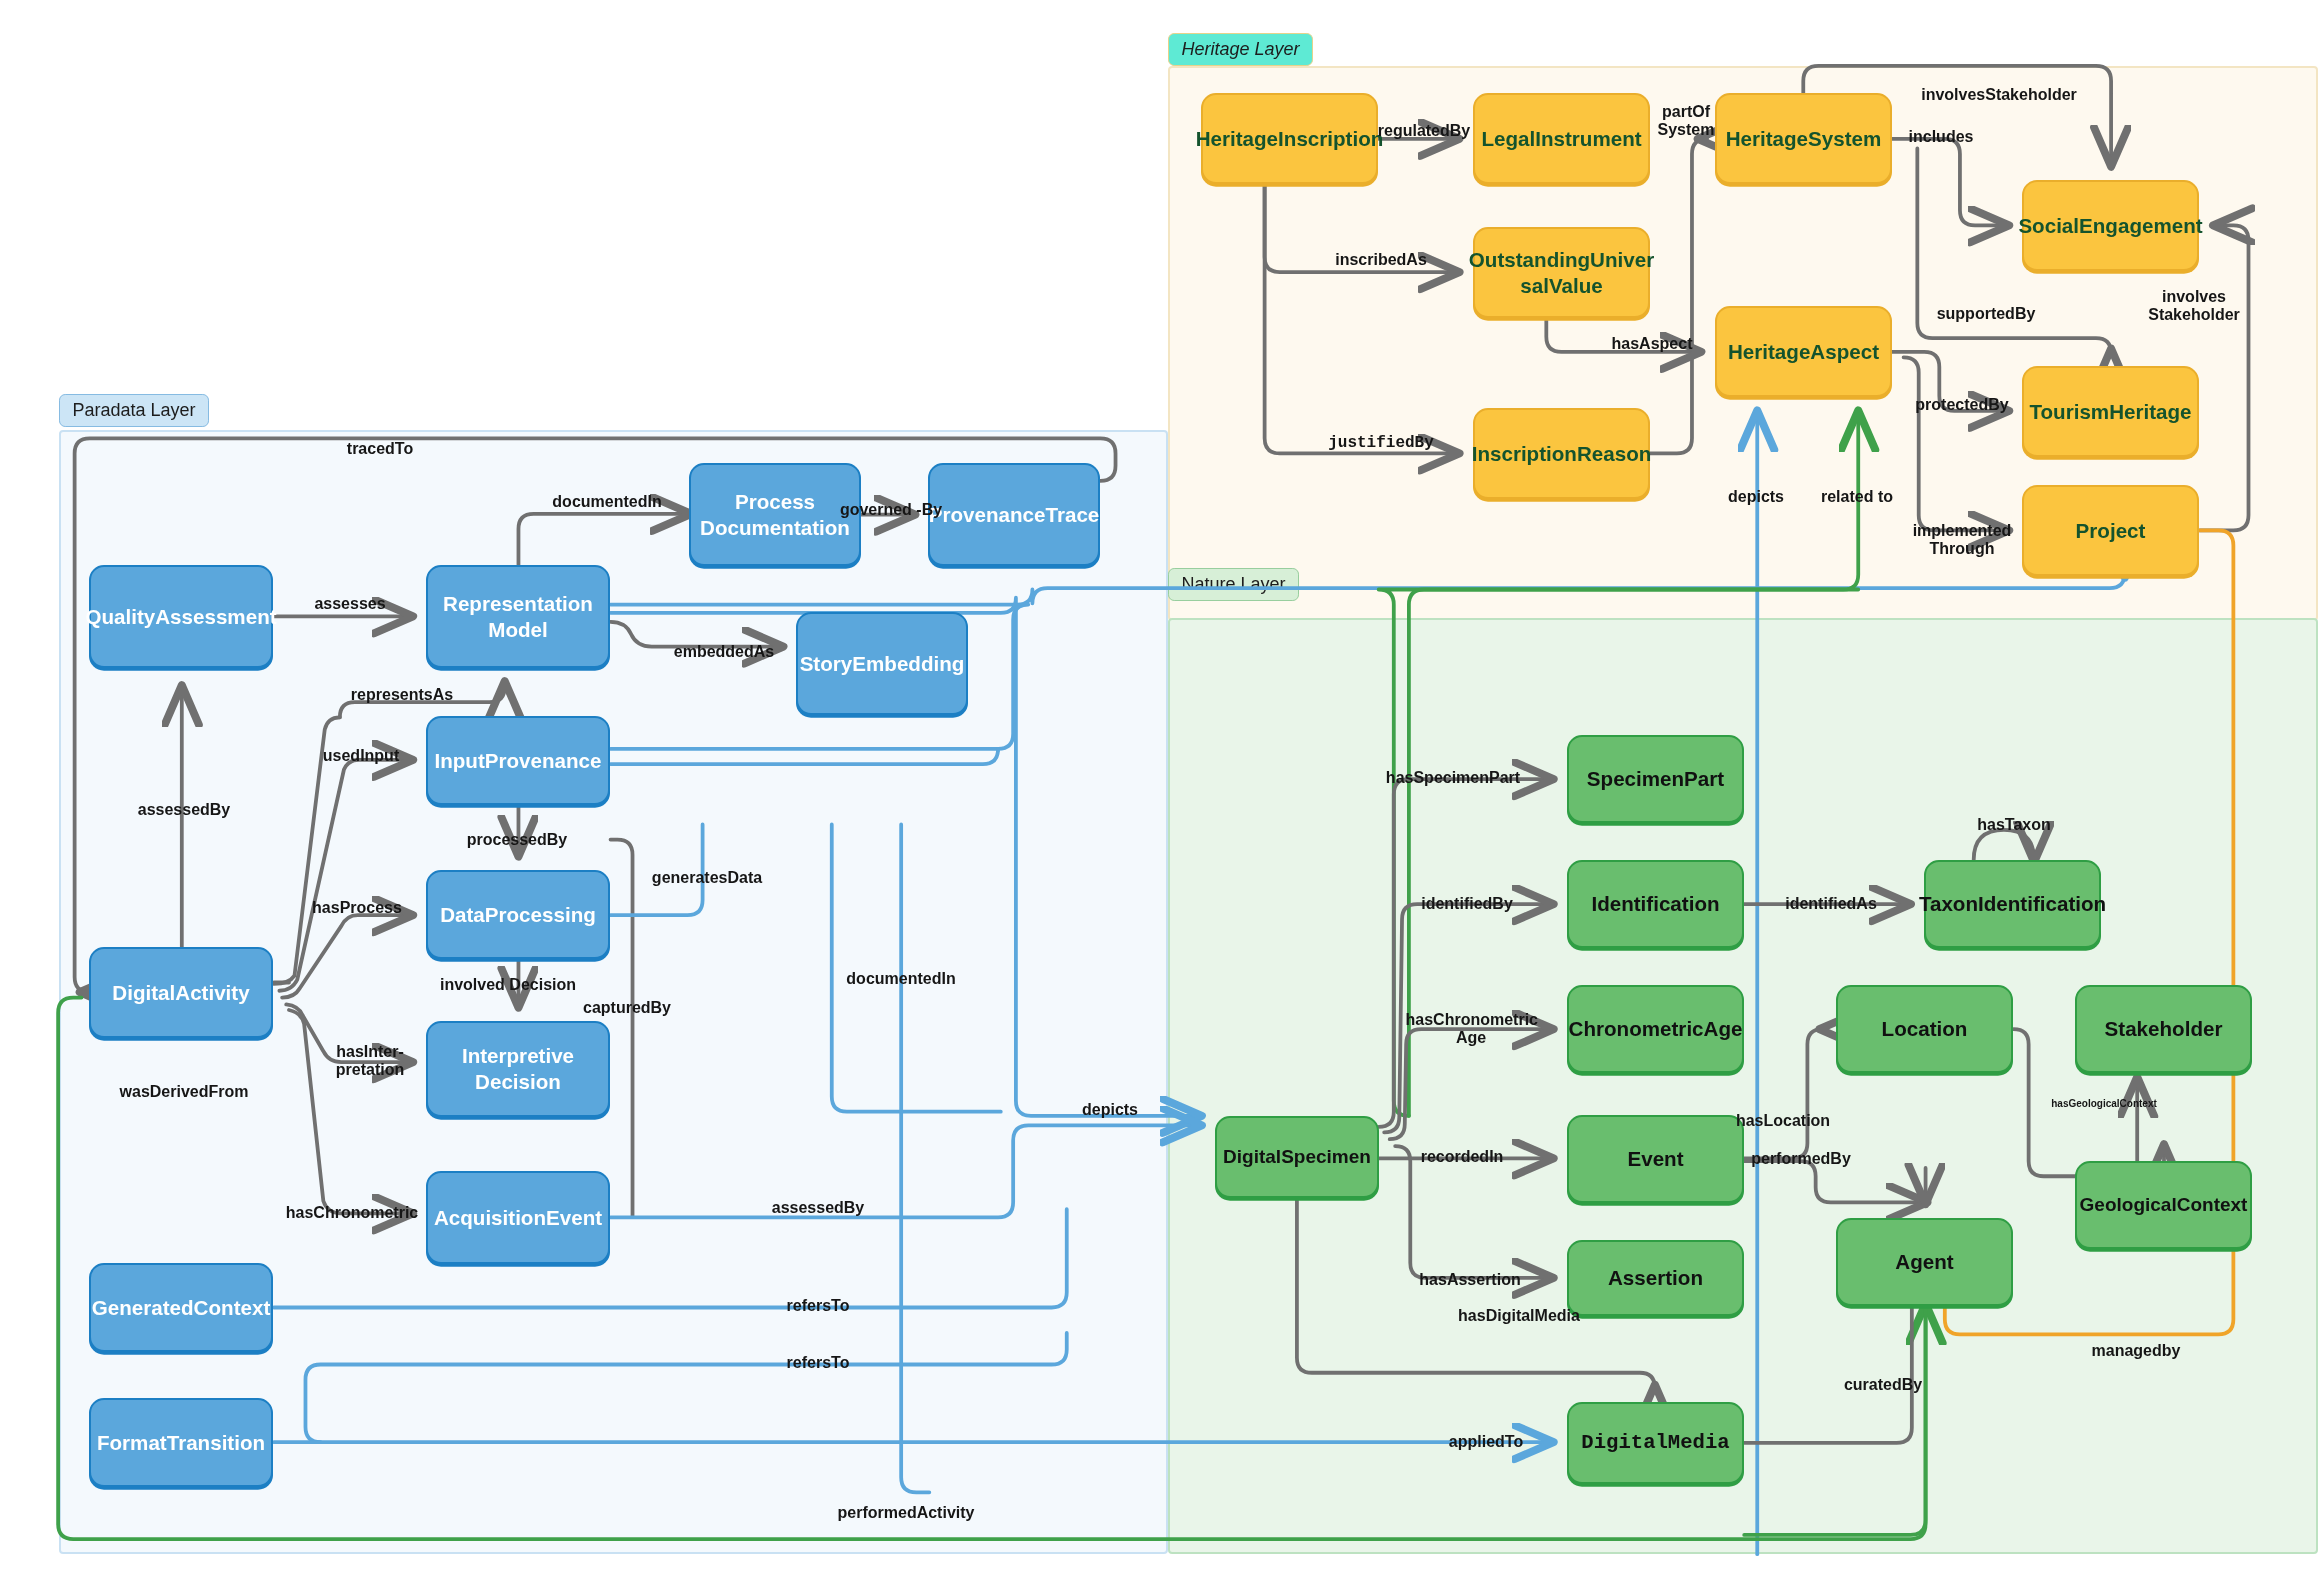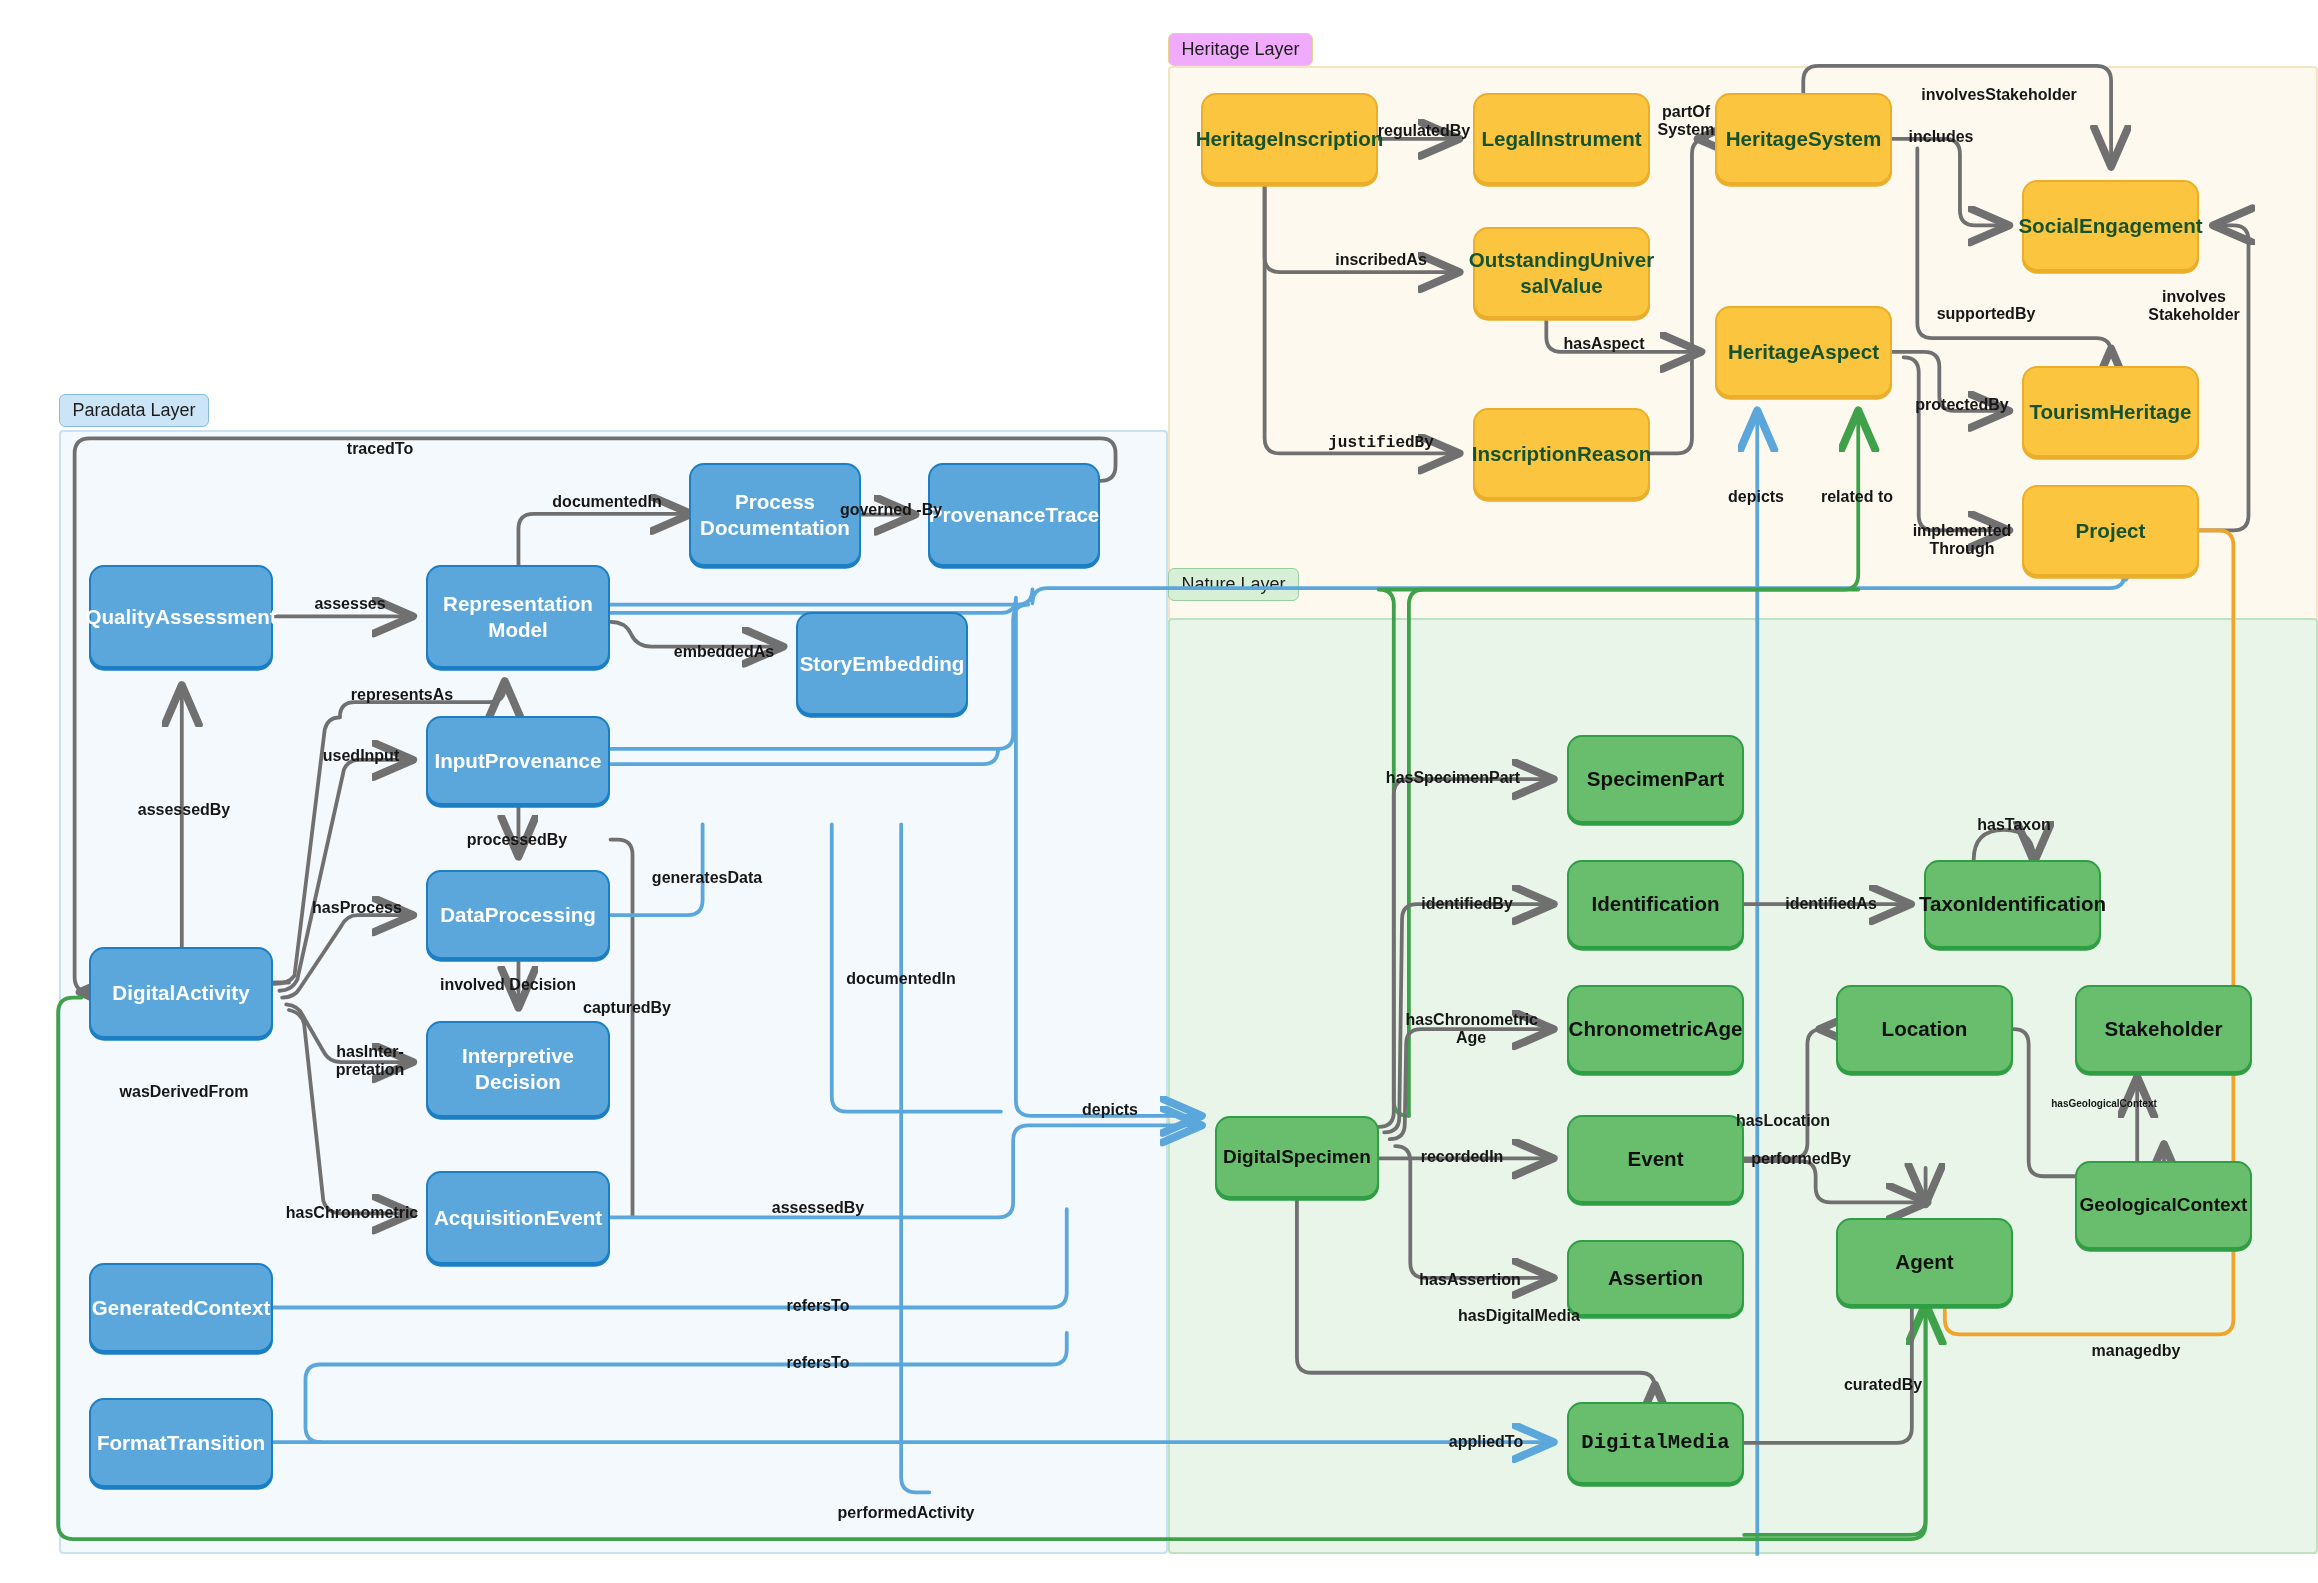--- a/index.html
+++ b/index.html
@@ -29,21 +29,21 @@
 
 <div id="stage">
 
   <div class="layer-box" style="left:59px;top:430px;width:1109px;height:1124px;background:#F4F9FD;border:2.1px solid #C9E1F3;"></div>
   <div class="layer-box" style="left:1168px;top:66px;width:1150px;height:555px;background:#FEF9EF;border:2.1px solid #F3E5C3;"></div>
   <div class="layer-box" style="left:1168px;top:618px;width:1150px;height:936px;background:#E9F5E9;border:2.1px solid #BDE2C1;"></div>
 
   <div class="layer-tag" style="left:59px;top:394px;background:#CCE5F6;border:1.4px solid #86BBE2;">
     <span>Paradata Layer</span>
   </div>
-  <div class="layer-tag" style="left:1168px;top:33px;background:#f0abfc;border:1.4px solid #E6D38A;">
+  <div class="layer-tag" style="left:1168px;top:33px;background:#5eead4;border:1.4px solid #E6D38A;font-style:italic;">
     <span>Heritage Layer</span>
   </div>
   <div class="layer-tag" style="left:1168px;top:568px;background:#D7EFD7;border:1.4px solid #98CE9E;">
     <span>Nature Layer</span>
   </div>
 
   <svg class="canvas" viewBox="0 0 3374 2304">
     <defs>
       <marker id="ahG" markerWidth="13" markerHeight="13" refX="10.5" refY="5.2" orient="auto">
         <path d="M0.6,0.7 L11,5.2 L0.6,9.7" fill="none" stroke="#707070" stroke-width="2.1" stroke-linecap="round" stroke-linejoin="round"></path>
@@ -311,21 +311,21 @@
   <div class="elabel" style="left:1486px;top:1442px;"><span>appliedTo</span></div>
   <div class="elabel" style="left:906px;top:1513px;"><span>performedActivity</span></div>
 
   <div class="elabel" style="left:1424px;top:131px;"><span>regulatedBy</span></div>
   <div class="elabel" style="left:1999px;top:95px;"><span>involvesStakeholder</span></div>
   <div class="elabel" style="left:1941px;top:137px;"><span>includes</span></div>
   <div class="elabel" style="left:1686px;top:109px;white-space:pre-line;width:82px;margin-top:12px;"><span>partOf System</span></div>
   <div class="elabel" style="left:1381px;top:260px;"><span>inscribedAs</span></div>
   <div class="elabel" style="left:1986px;top:314px;"><span>supportedBy</span></div>
   <div class="elabel" style="left:2194px;top:306px;white-space:pre-line;width:117px;"><span>involves Stakeholder</span></div>
-  <div class="elabel" style="left:1588px;top:344px;padding-left:32px;"><span>hasAspect</span></div>
+  <div class="elabel" style="left:1636px;top:344px;padding-left:32px;"><span>hasAspect</span></div>
   <div class="elabel" style="left:1962px;top:405px;"><span>protectedBy</span></div>
   <div class="elabel" style="left:1381px;top:443px;font-family:Liberation Mono, monospace;"><span>justifiedBy</span></div>
   <div class="elabel" style="left:1962px;top:540px;white-space:pre-line;width:117px;"><span>implemented Through</span></div>
   <div class="elabel" style="left:1756px;top:497px;"><span>depicts</span></div>
   <div class="elabel" style="left:1857px;top:497px;"><span>related to</span></div>
 
   <div class="elabel" style="left:1453px;top:778px;"><span>hasSpecimenPart</span></div>
   <div class="elabel" style="left:1467px;top:904px;"><span>identifiedBy</span></div>
   <div class="elabel" style="left:1831px;top:904px;"><span>identifiedAs</span></div>
   <div class="elabel" style="left:2014px;top:825px;"><span>hasTaxon</span></div>

